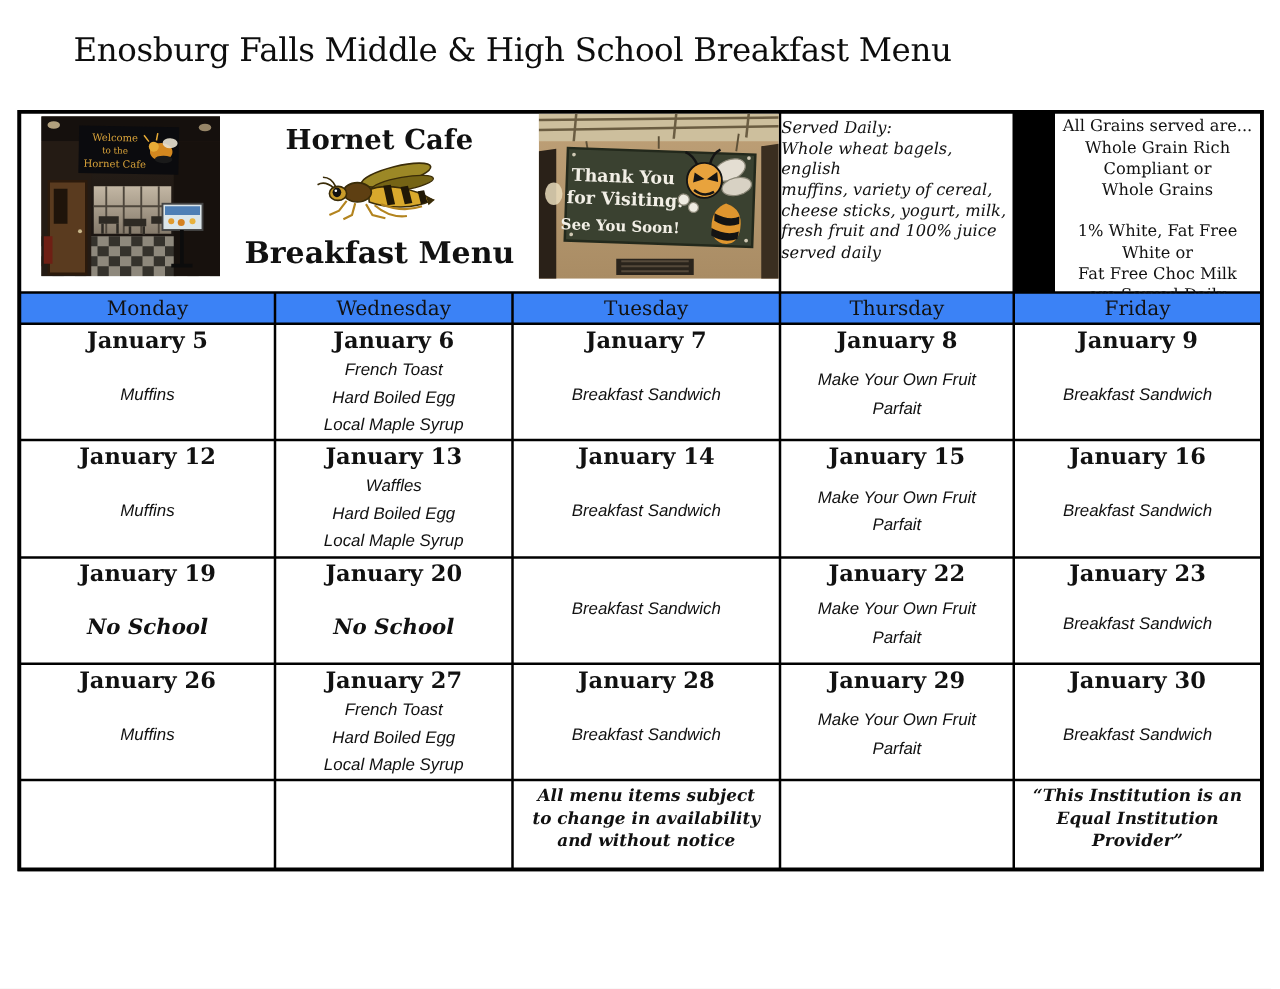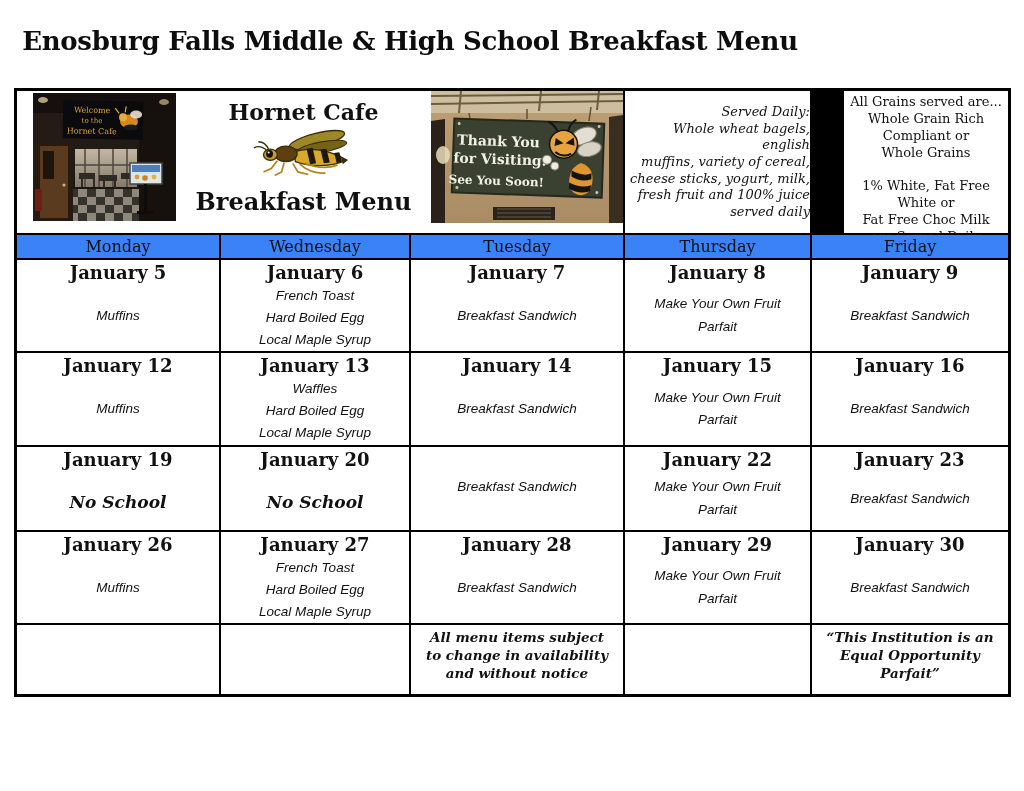--- a/index.html
+++ b/index.html
@@ -1,39 +1,39 @@
 <!DOCTYPE html>
 <html><head>
 <meta charset="utf-8">
 <style>
   * { margin:0; padding:0; box-sizing:border-box; }
   html,body { width:1024px; height:791px; background:#ffffff; overflow:hidden;
               font-family:"DejaVu Serif","Liberation Serif",serif; color:#111; }
   .page { position:relative; width:1024px; height:791px; background:#fff; }
 
   .doc-title { position:absolute; top:26px; left:0; width:820px; text-align:center;
-               font-size:26px; font-weight:bold; letter-spacing:-0.3px; color:#0d0d0d; }
+               font-size:26px; font-weight:normal; letter-spacing:-0.3px; color:#0d0d0d; }
 
   .menu-table { position:absolute; left:14px; top:88px; width:997px;
                 display:grid; grid-template-columns:202px 188px 212px 185px 196px;
                 grid-template-rows:142px 23px 91px 92px 83px 91px 69px;
                 gap:2px; background:#000; border:3px solid #000; }
   .cell { background:#fff; position:relative; }
 
   
   .hdr-main { grid-column:1 / span 3; display:flex; align-items:center; padding:1px 0 12px 16px; }
   .hdr-photo { flex:0 0 auto; }
   .hdr-center { flex:1 1 auto; text-align:center; padding:0 4px; }
   .cafe-title { font-size:22px; font-weight:bold; margin-top:2px; }
   .bfast-title { font-size:24px; font-weight:bold; margin-top:2px; }
   .hdr-right-photo { margin-left:auto; }
 
   .served-cell { display:flex; align-items:flex-start; justify-content:center; }
-  .served-text { font-style:italic; font-size:13px; line-height:1.28; text-align:right;
-                 white-space:pre-line; padding-top:13px; }
+  .served-text { font-style:italic; font-size:13px; line-height:1.28; text-align:left;
+                 white-space:pre-line; padding-top:4px; }
   .grains-cell { display:flex; align-items:flex-start; justify-content:flex-end;margin-left:32px; }
   .grains-text { font-size:13px; line-height:1.3; text-align:center; white-space:pre-line; padding-top:3px; }
 
   
   .day-hdr { background:#3b82f6; text-align:center; font-size:16px; line-height:23px; }
 
   
   .day-cell { display:flex; flex-direction:column; padding:2px 10px 4px; }
   .day-date { text-align:center; font-size:18px; font-weight:bold; line-height:1.25; }
   .day-items { flex:1; display:flex; flex-direction:column; justify-content:center;
@@ -369,17 +369,17 @@
       <div class="day-items">Breakfast Sandwich</div>
     </div>
 
     <div class="cell foot-cell"></div>
     <div class="cell foot-cell"></div>
     <div class="cell foot-cell">
       <div class="foot-note">All menu items subject to change in availability and without notice</div>
     </div>
     <div class="cell foot-cell"></div>
     <div class="cell foot-cell">
-      <div class="foot-note">“This Institution is an Equal Opportunity Parfait”</div>
+      <div class="foot-note">“This Institution is an Equal Institution Provider”</div>
     </div>
 
   </div>
 </div>
 
 </body></html>

